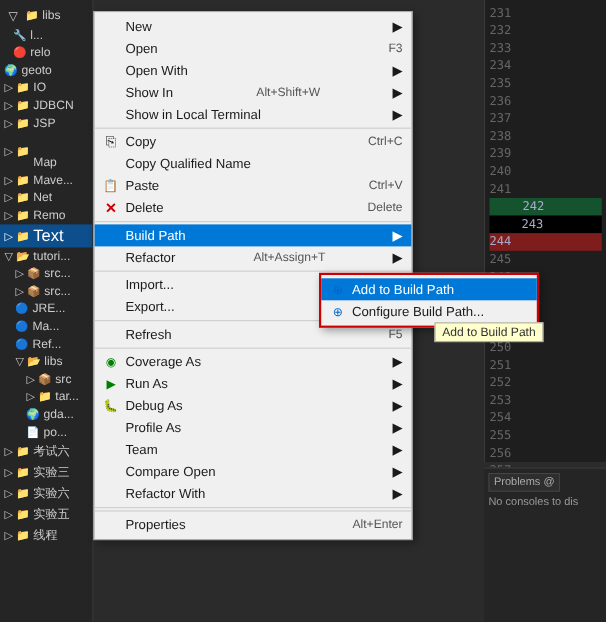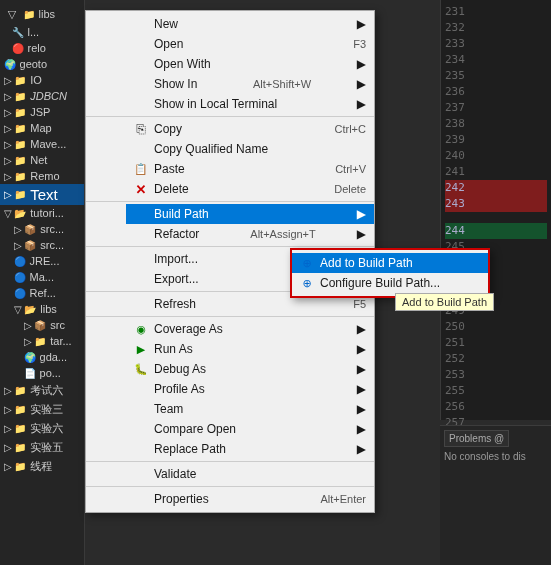--- a/index.html
+++ b/index.html
@@ -126,21 +126,20 @@
 
     .menu-item {
       display: flex;
       align-items: center;
       padding: 3px 8px 3px 28px;
       color: #1a1a1a;
       font-size: 12px;
       cursor: pointer;
       position: relative;
       white-space: nowrap;
-      margin-left: 40px;
     }
 
     .menu-item.highlighted {
       background: #0078d7;
       color: white;
     }
 
     .menu-separator {
       height: 1px;
       background: #cccccc;
@@ -243,27 +242,27 @@
   <div class="tree-item" style="padding-left:12px;">
     <span style="font-size:10px;">🔴</span>&nbsp;<span style="font-size:11px;">relo</span>
   </div>
   <div class="tree-item">
     <span style="font-size:10px;">🌍</span>&nbsp;<span style="font-size:11px;">geoto</span>
   </div>
   <div class="tree-item">
     <span style="font-size:10px;">▷</span>&nbsp;<span style="font-size:10px;color:#e8b96d;">📁</span>&nbsp;<span style="font-size:11px;">IO</span>
   </div>
   <div class="tree-item">
-    <span style="font-size:10px;">▷</span>&nbsp;<span style="font-size:10px;color:#e8b96d;">📁</span>&nbsp;<span style="font-size:11px;font-style:italic;">JDBCN</span>
+    <span style="font-size:10px;">▷</span>&nbsp;<span style="font-size:10px;color:#e8b96d;">📁</span>&nbsp;<span style="font-size:11px;">JDBCN</span>
   </div>
   <div class="tree-item">
     <span style="font-size:10px;">▷</span>&nbsp;<span style="font-size:10px;color:#e8b96d;">📁</span>&nbsp;<span style="font-size:11px;">JSP</span>
   </div>
   <div class="tree-item">
-    <span style="font-size:10px;">▷</span>&nbsp;<span style="font-size:10px;color:#e8b96d;">📁</span>&nbsp;<span style="font-size:11px;">Map</span>
+    <span style="font-size:10px;">▷</span>&nbsp;<span style="font-size:10px;color:#e8b96d;">📁</span>&nbsp;<span style="font-size:11px;margin-top:20px;">Map</span>
   </div>
   <div class="tree-item">
     <span style="font-size:10px;">▷</span>&nbsp;<span style="font-size:10px;color:#e8b96d;">📁</span>&nbsp;<span style="font-size:11px;">Mave...</span>
   </div>
   <div class="tree-item">
     <span style="font-size:10px;">▷</span>&nbsp;<span style="font-size:10px;color:#e8b96d;">📁</span>&nbsp;<span style="font-size:11px;">Net</span>
   </div>
   <div class="tree-item">
     <span style="font-size:10px;">▷</span>&nbsp;<span style="font-size:10px;color:#e8b96d;">📁</span>&nbsp;<span style="font-size:11px;">Remo</span>
   </div>
@@ -326,32 +325,33 @@
       <div>232</div>
       <div>233</div>
       <div>234</div>
       <div>235</div>
     <div>236</div>
       <div>237</div>
       <div>238</div>
       <div>239</div>
       <div>240</div>
     <div>241</div>
-      <div style="background:#7f1d1d;color:#aac;">242</div>
-    <div style="background:#7f1d1d;color:#aac;">243</div>
-    <div style="background:#14532d;color:#aac;margin-top:11px;">244</div>
+      <div style="background:#14532d;color:#aac;padding-left:30px;">242</div>
+    <div style="background:#000000;color:#aac;padding-left:29px;">243</div>
+    <div style="background:#7f1d1d;color:#aac;">244</div>
     <div>245</div>
       <div>246</div>
       <div>247</div>
       <div>248</div>
       <div>249</div>
     <div>250</div>
     <div>251</div>
       <div>252</div>
       <div>253</div>
+      <div>254</div>
       <div>255</div>
     <div>256</div>
       <div>257</div>
       <div>258</div>
       <div>259</div>
   </div>
 </div>
 
 <div class="bottom-panel">
   <div class="bottom-tabs">
@@ -491,30 +491,26 @@
   </div>
 
   <div class="menu-item">
     <span class="icon-area"></span>
     <span>Compare Open</span>
     <span class="arrow">▶</span>
   </div>
 
   <div class="menu-item">
     <span class="icon-area"></span>
-    <span>Replace Path</span>
-    <span class="arrow">▶</span>
-  </div>
-
-  <div class="menu-separator"></div>
-
-  <div class="menu-item">
-    <span class="icon-area"></span>
-    <span>Validate</span>
-  </div>
+    <span>Refactor With</span>
+    <span class="arrow">▶</span>
+  </div>
+
+  <div class="menu-separator"></div>
+
 
   <div class="menu-separator"></div>
 
   <div class="menu-item">
     <span class="icon-area"></span>
     <span>Properties</span>
     <span class="shortcut">Alt+Enter</span>
   </div>
 
 </div>

